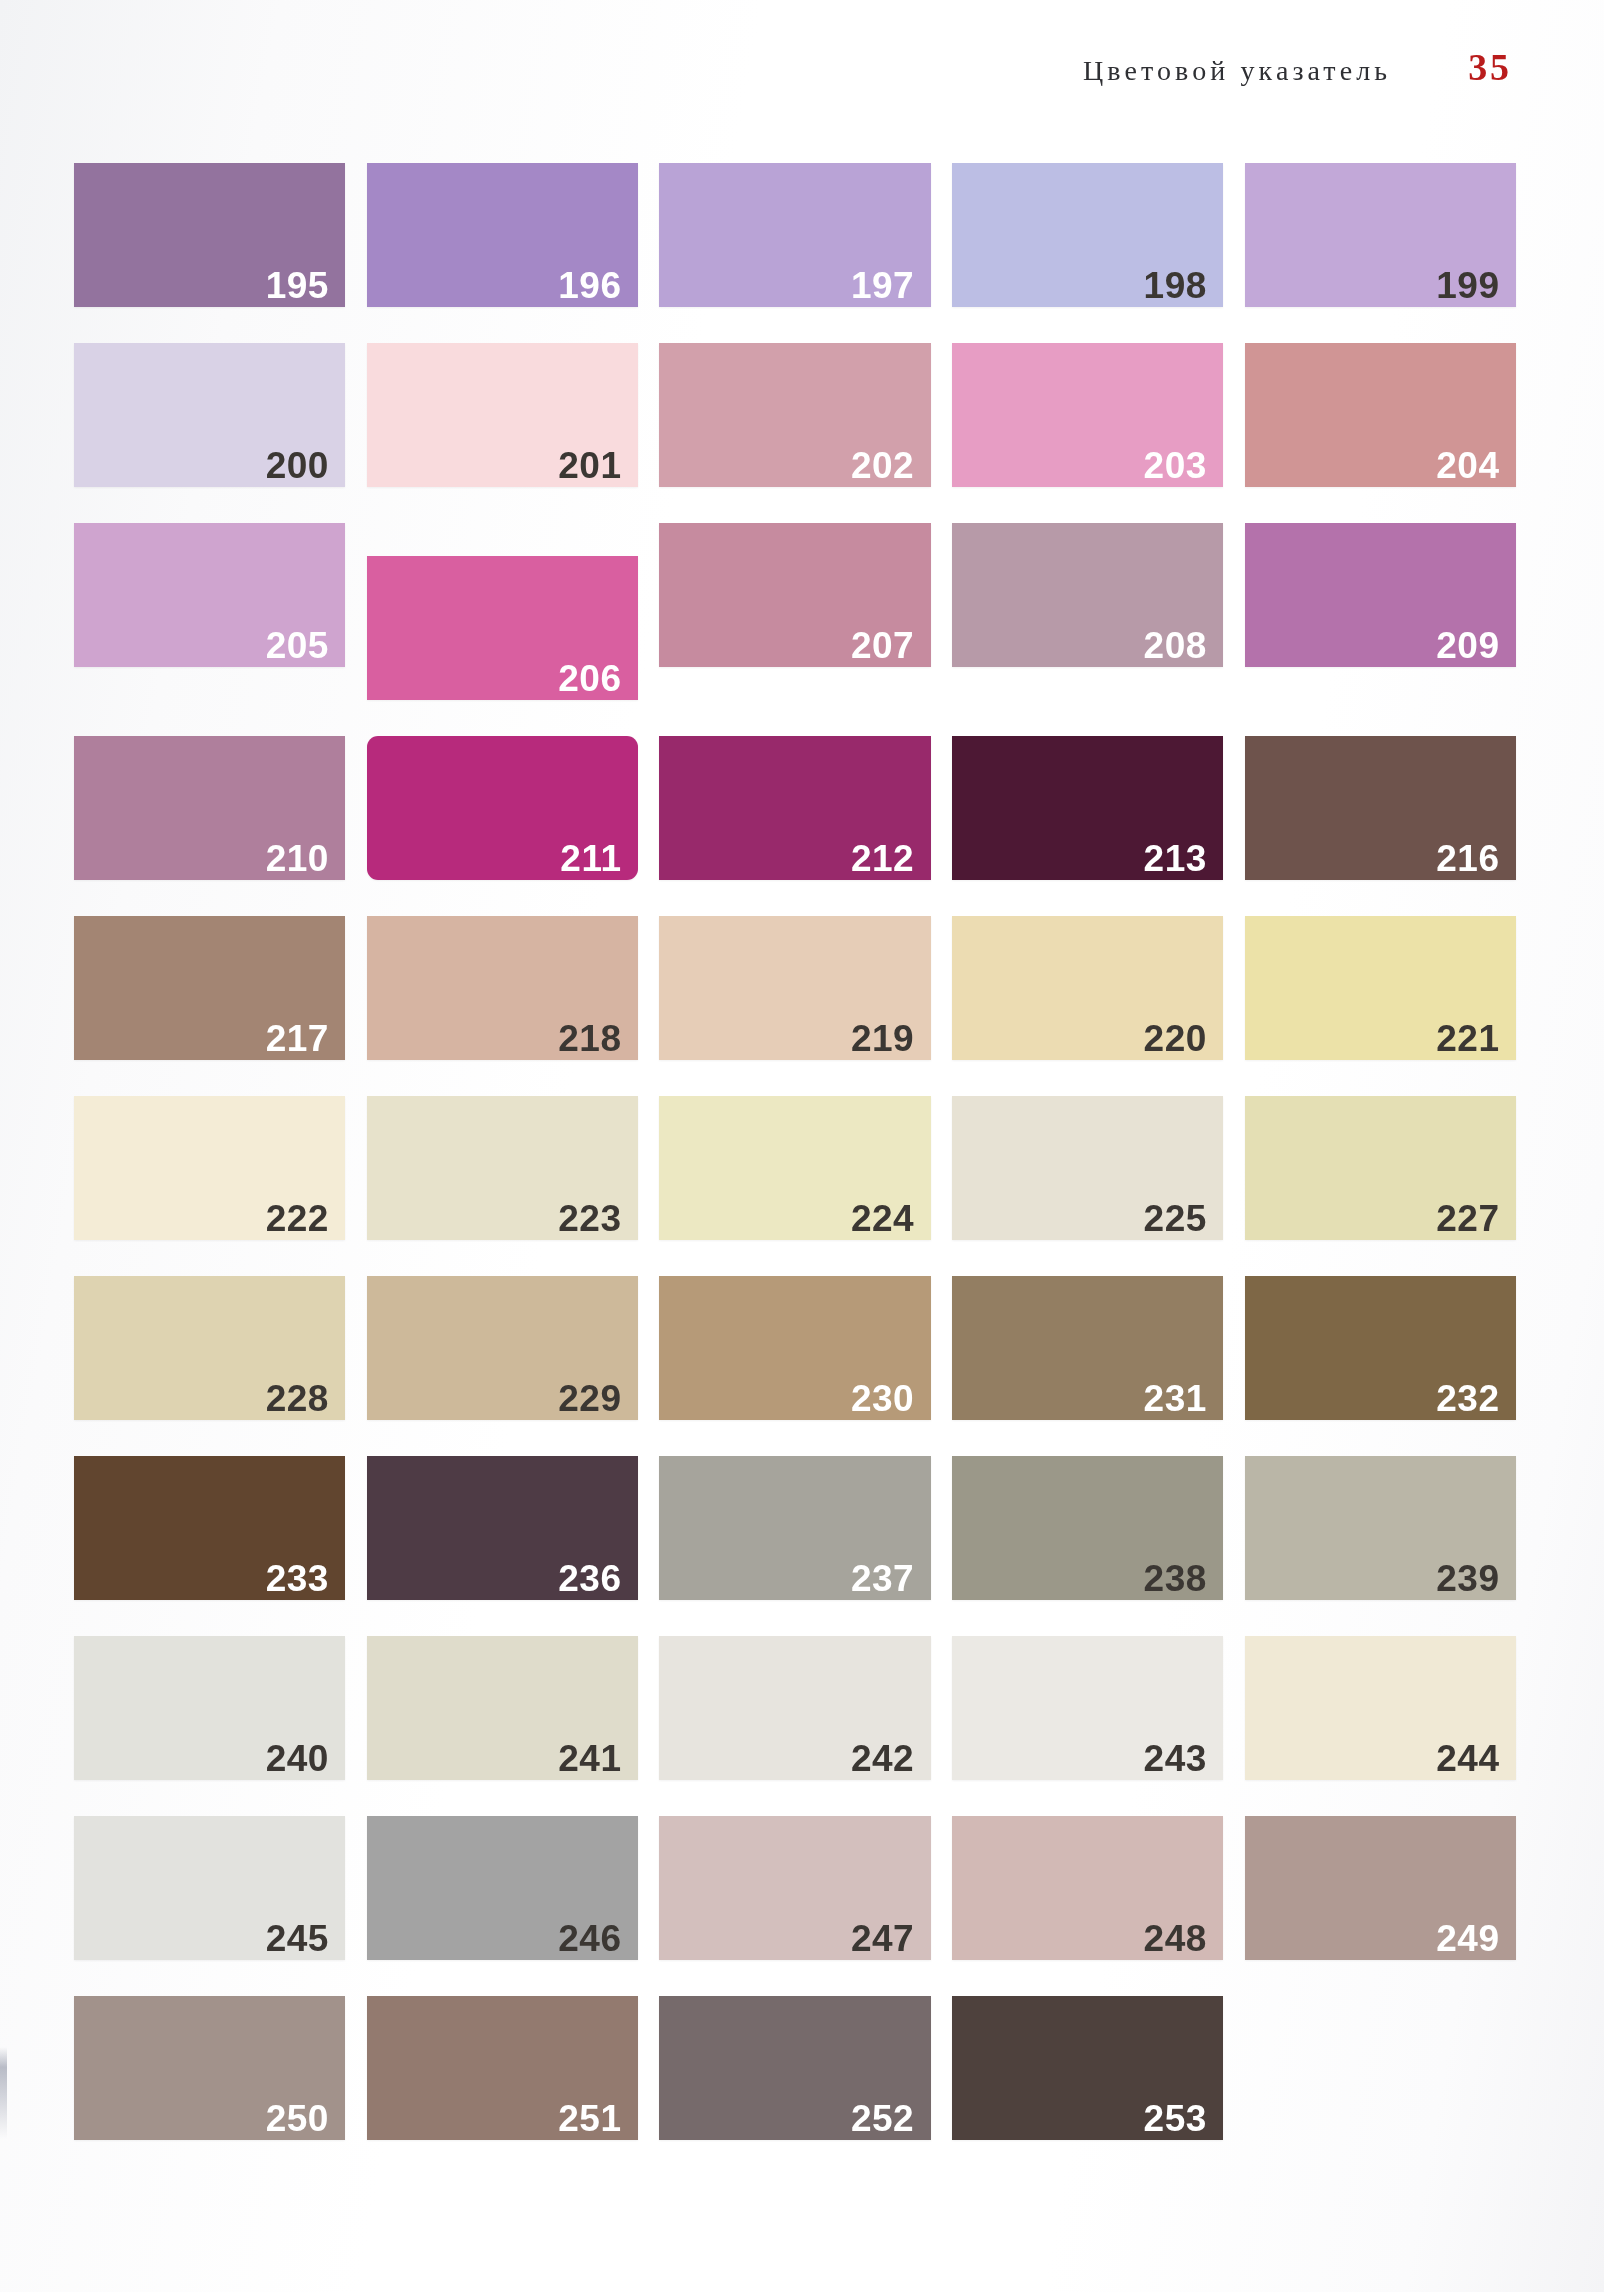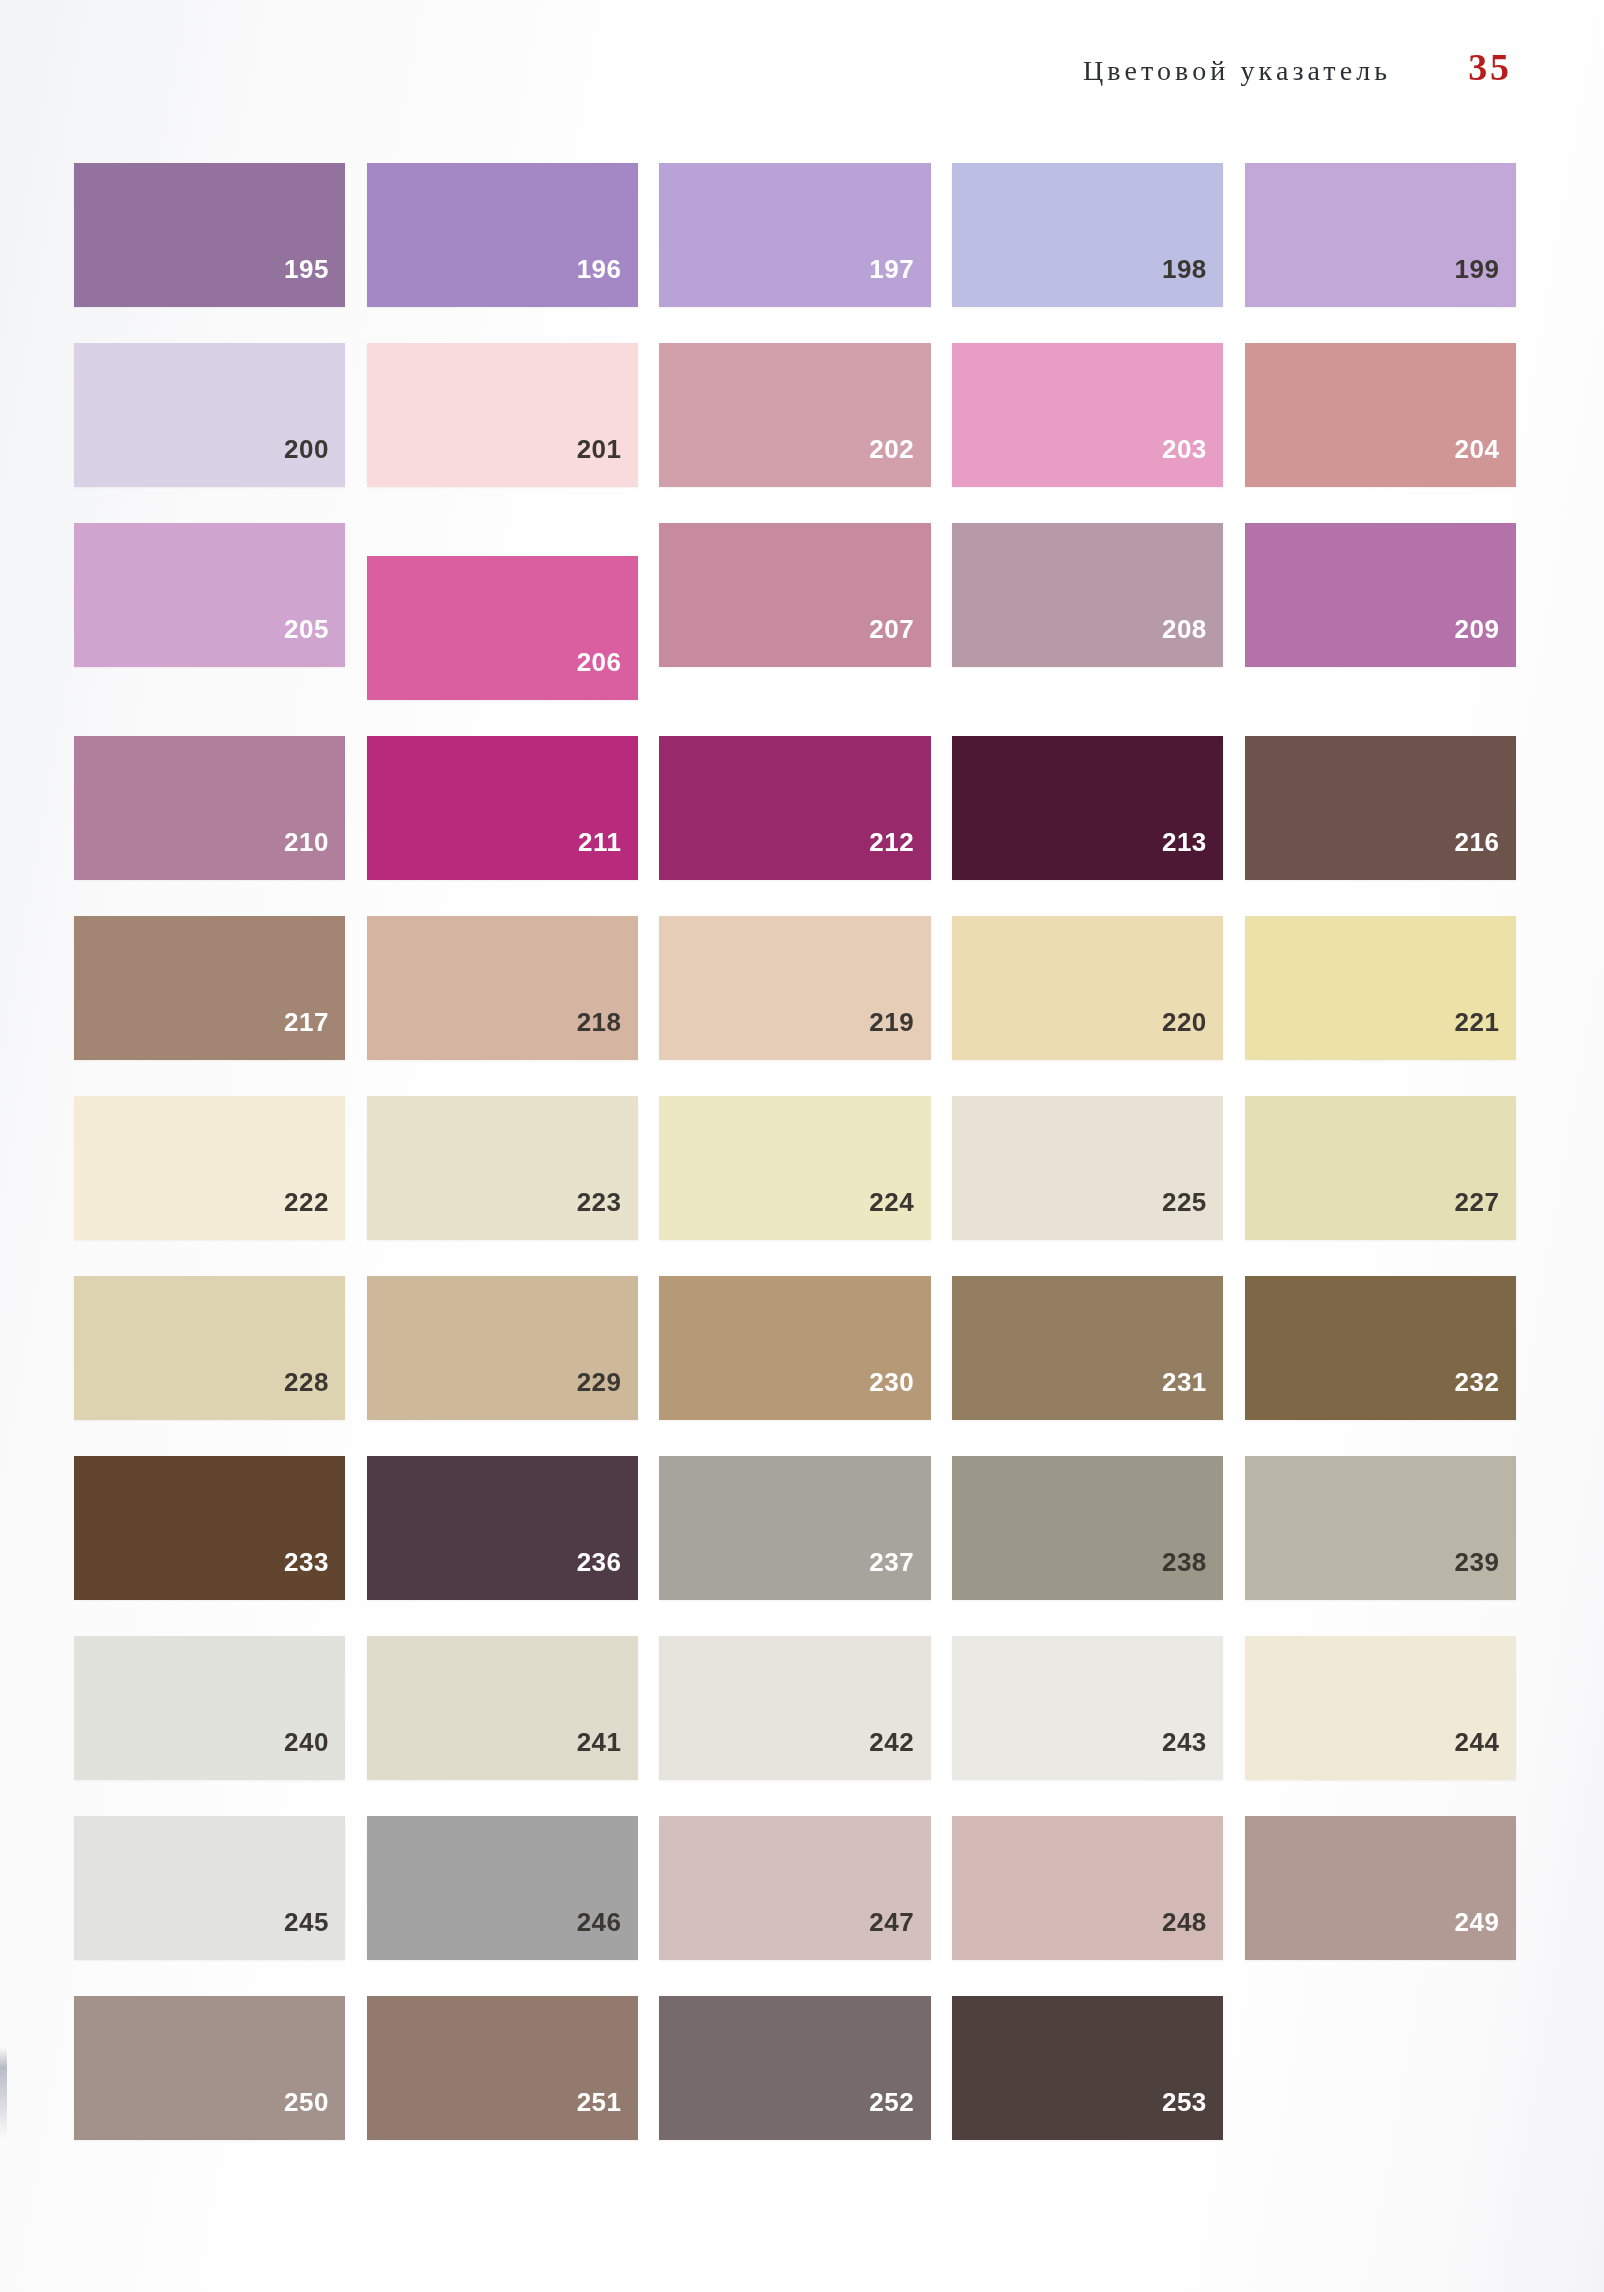--- a/index.html
+++ b/index.html
@@ -73,22 +73,22 @@
 
   .swatch {
     position: relative;
     height: 144px;
     box-sizing: border-box;
     box-shadow: 0 1px 1.9px rgba(0,0,0,0.05);
   }
   .swatch-label {
     position: absolute;
     right: 16.5px;
-    bottom: 25px;
-    font-size: 26px;
+    bottom: 3px;
+    font-size: 37px;
     font-weight: bold;
     letter-spacing: 0.5px;
     line-height: 1;
     font-family: "Liberation Sans", sans-serif;
   }
   .swatch-label.light {
     color: #ffffff;
   }
   .swatch-label.dark {
     color: #3b3733;
@@ -147,21 +147,21 @@
     </div>
     <div class="swatch" style="background: rgb(183, 154, 168);">
       <span class="swatch-label light">208</span>
     </div>
     <div class="swatch" style="background: rgb(180, 114, 171);">
       <span class="swatch-label light">209</span>
     </div>
     <div class="swatch" style="background: rgb(175, 127, 156);">
       <span class="swatch-label light">210</span>
     </div>
-    <div class="swatch" style="background: rgb(183, 42, 124);">
+    <div class="swatch" style="background: rgb(183, 42, 124); border-radius: 11px;">
       <span class="swatch-label light">211</span>
     </div>
     <div class="swatch" style="background: rgb(152, 41, 107);">
       <span class="swatch-label light">212</span>
     </div>
     <div class="swatch" style="background: rgb(77, 24, 52);">
       <span class="swatch-label light">213</span>
     </div>
     <div class="swatch" style="background: rgb(110, 83, 76);">
       <span class="swatch-label light">216</span>

